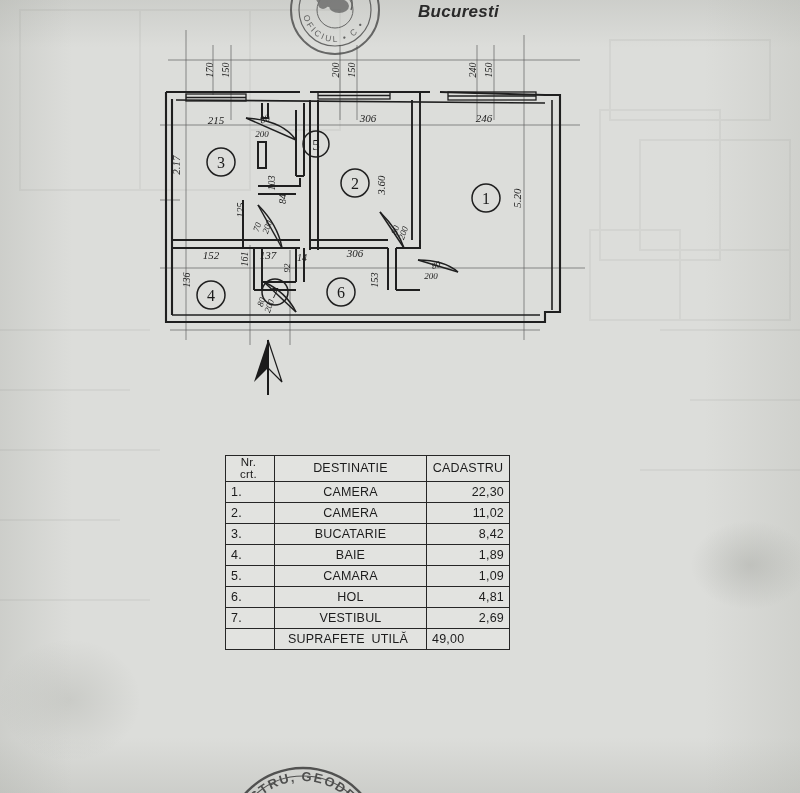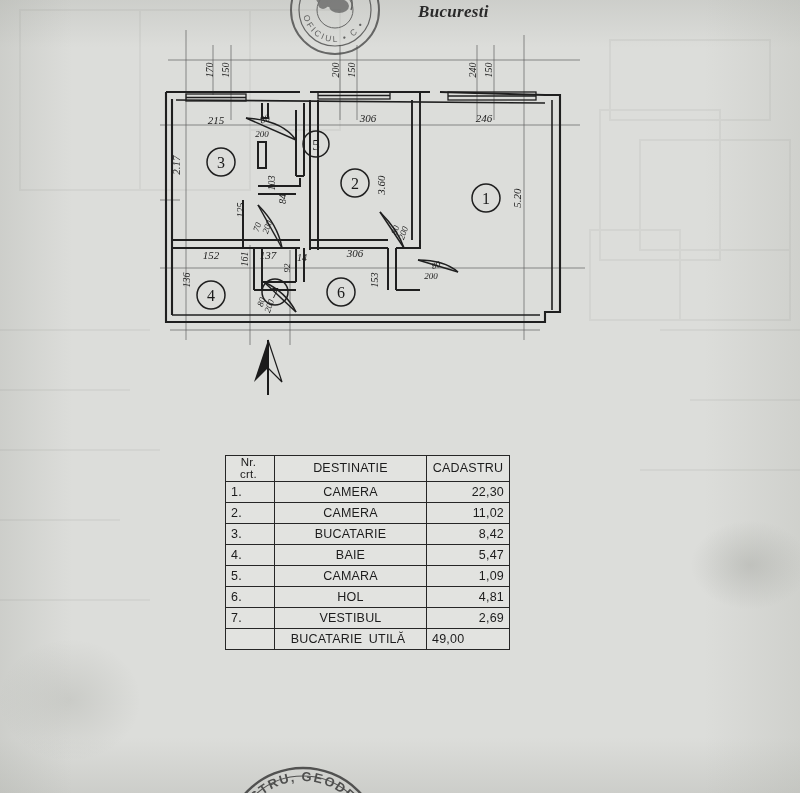--- a/index.html
+++ b/index.html
@@ -45,21 +45,21 @@
   .hdr td.c-nr{text-align:center;padding-left:2px;line-height:1.02;font-size:11.5px;}
   .total td{font-size:13px;letter-spacing:.7px;height:26px;}
   .total td.c-dest{text-align:center;padding-left:0;word-spacing:3px;}
   .total td.c-supr{text-align:left;}
 
   
   .stamp-top{position:absolute;left:287px;top:-38px;width:96px;height:96px;opacity:.72;}
   .stamp-bot{position:absolute;left:168px;top:750px;width:270px;height:120px;opacity:.78;}
   .hdr-city{
     position:absolute;left:418px;top:2px;
-    font-family:Liberation Serif, serif;
+    font-family:Liberation Sans, sans-serif;
     font-style:italic;font-weight:bold;font-size:17px;
     color:#2a2a2a;letter-spacing:.3px;
   }
   .smudge{position:absolute;border-radius:50%;pointer-events:none;}
 </style>
 </head>
 <body>
 
 <div id="sheet">
 
@@ -290,40 +290,40 @@
             <td class="c-supr">11,02</td>
           </tr>
           <tr>
             <td class="c-nr">3.</td>
             <td class="c-dest">BUCATARIE</td>
             <td class="c-supr">8,42</td>
           </tr>
           <tr>
             <td class="c-nr">4.</td>
             <td class="c-dest">BAIE</td>
-            <td class="c-supr">5,47</td>
+            <td class="c-supr">1,89</td>
           </tr>
           <tr>
             <td class="c-nr">5.</td>
             <td class="c-dest">CAMARA</td>
             <td class="c-supr">1,09</td>
           </tr>
           <tr>
             <td class="c-nr">6.</td>
             <td class="c-dest">HOL</td>
             <td class="c-supr">4,81</td>
           </tr>
           <tr>
             <td class="c-nr">7.</td>
             <td class="c-dest">VESTIBUL</td>
             <td class="c-supr">2,69</td>
           </tr>
           <tr class="total">
             <td class="c-nr"></td>
-            <td class="c-dest">BUCATARIE UTILĂ</td>
+            <td class="c-dest">SUPRAFETE UTILĂ</td>
             <td class="c-supr">49,00</td>
           </tr>
         </tbody>
     </table>
   </div>
 
   <div class="stamp-bot">
     <svg width="270" height="120" viewBox="0 0 270 120">
       <circle cx="135" cy="96" r="78" fill="none" stroke="#2e2e2e" stroke-width="2.4"></circle>
       <circle cx="135" cy="96" r="70" fill="none" stroke="#2e2e2e" stroke-width="1.1"></circle>

